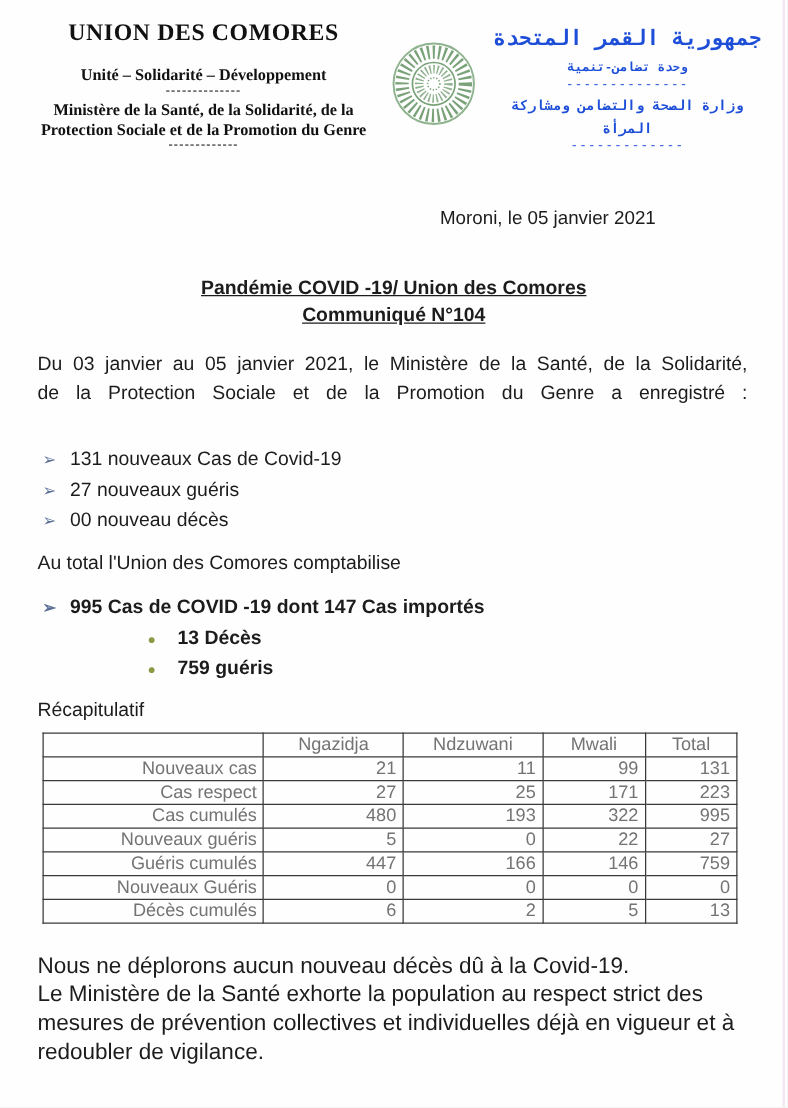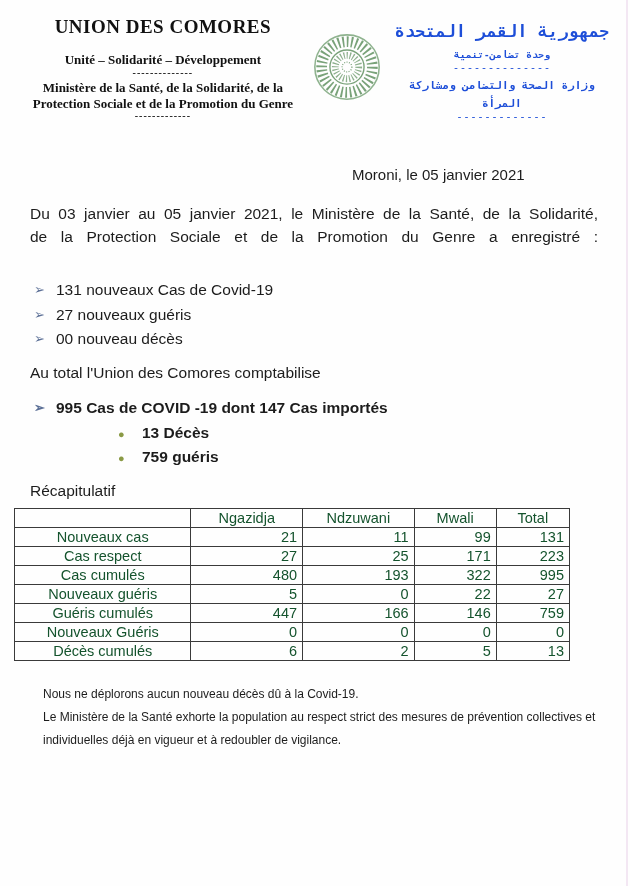--- a/index.html
+++ b/index.html
@@ -42,29 +42,29 @@
 
   .totals{margin-top:12px;}
   .totals .main{margin-left:34px;position:relative;padding-left:22px;font-size:15.5px;font-weight:bold;line-height:24px;}
   .sub-list{margin:1px 0 0 0;padding:0 0 0 118px;list-style:none;}
   .sub-list li{font-size:15.5px;font-weight:bold;line-height:24.5px;position:relative;padding-left:24px;}
   .dot{position:absolute;left:0;top:1px;color:#8a9a45;font-size:11px;}
 
   .recap{margin:9px 0 0 30px;font-size:15.5px;line-height:23px;}
 
   
-  table.recap-table{border-collapse:collapse;margin:6px 0 0 14px;width:556px;table-layout:fixed;font-size:14.5px;color:#14532d;}
+  table.recap-table{border-collapse:collapse;margin:6px 0 0 34px;width:556px;table-layout:fixed;font-size:14.5px;color:#737373;}
   .recap-table th,.recap-table td{border:1px solid #3a3a3a;padding:0 5px;height:18px;font-weight:normal;line-height:18px;overflow:hidden;white-space:nowrap;}
   .recap-table th{text-align:center;}
-  .recap-table td.lbl{text-align:center;}
+  .recap-table td.lbl{text-align:right;}
   .recap-table td.val{text-align:right;}
   .recap-table{border:1.5px solid #2e2e2e;}
 
   
-  .footer{margin:22px 34px 0 43px;font-size:12px;line-height:23px;}
+  .footer{margin:22px 34px 0 30px;font-size:18px;line-height:23px;}
   .footer .l1{display:block;}
 </style>
 </head>
 <body>
 
 <div class="page">
   <div class="edge-line"></div>
 
   <div class="header">
     <div class="hdr-fr">
@@ -90,20 +90,24 @@
       <div class="t1">جمهورية القمر المتحدة</div>
       <div class="t2">وحدة  تضامن-تنمية</div>
       <div class="dash">--------------</div>
       <div class="t3">وزارة الصحة والتضامن ومشاركة المرأة</div>
       <div class="dash">-------------</div>
     </div>
   </div>
 
   <div class="date-line">Moroni, le 05 janvier   2021</div>
 
+  <div class="doc-title">
+    <div><span class="u">Pandémie COVID -19/ Union des Comores</span></div>
+    <div><span class="u">Communiqué N°104</span></div>
+  </div>
 
   <div class="intro">Du 03 janvier au 05 janvier 2021, le Ministère de la Santé, de la Solidarité, de la Protection Sociale et de la Promotion du Genre a enregistré :</div>
 
   <ul class="stats-list">
     <li>
       <span class="arrow">➢</span><span>131 nouveaux Cas de Covid-19</span>
     </li>
     <li>
       <span class="arrow">➢</span><span>27 nouveaux guéris</span>
     </li>

